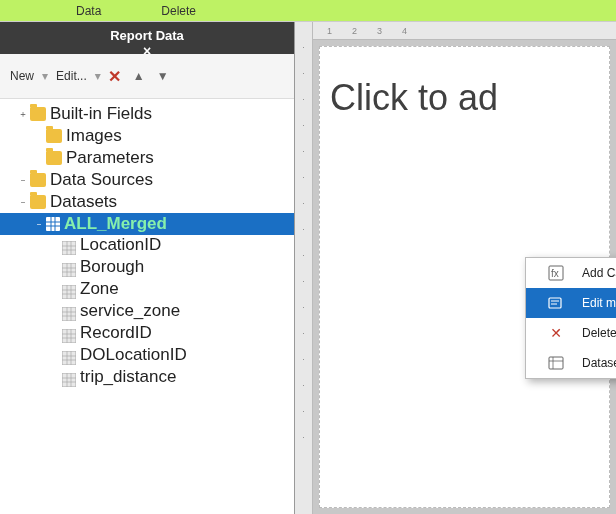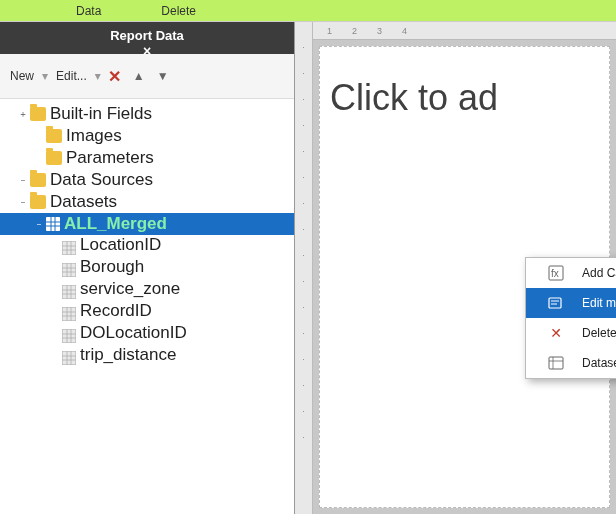--- a/index.html
+++ b/index.html
@@ -363,20 +363,31 @@
         <svg class="grid-svg" viewBox="0 0 14 14" fill="none" xmlns="http://www.w3.org/2000/svg">
           <rect x="0" y="0" width="14" height="14" fill="#e8e8e8" stroke="#aaa" stroke-width="1" rx="1"></rect>
           <line x1="0" y1="5" x2="14" y2="5" stroke="#aaa" stroke-width="0.7"></line>
           <line x1="0" y1="9" x2="14" y2="9" stroke="#aaa" stroke-width="0.7"></line>
           <line x1="5" y1="0" x2="5" y2="14" stroke="#aaa" stroke-width="0.7"></line>
           <line x1="9" y1="0" x2="9" y2="14" stroke="#aaa" stroke-width="0.7"></line>
         </svg>
         <span class="tree-label">Borough</span>
       </div>
 
+      <div class="tree-item indent-3">
+        <span class="expand-icon"></span>
+        <svg class="grid-svg" viewBox="0 0 14 14" fill="none" xmlns="http://www.w3.org/2000/svg">
+          <rect x="0" y="0" width="14" height="14" fill="#e8e8e8" stroke="#aaa" stroke-width="1" rx="1"></rect>
+          <line x1="0" y1="5" x2="14" y2="5" stroke="#aaa" stroke-width="0.7"></line>
+          <line x1="0" y1="9" x2="14" y2="9" stroke="#aaa" stroke-width="0.7"></line>
+          <line x1="5" y1="0" x2="5" y2="14" stroke="#aaa" stroke-width="0.7"></line>
+          <line x1="9" y1="0" x2="9" y2="14" stroke="#aaa" stroke-width="0.7"></line>
+        </svg>
+        <span class="tree-label">Zone</span>
+      </div>
 
       <div class="tree-item indent-3">
         <span class="expand-icon"></span>
         <svg class="grid-svg" viewBox="0 0 14 14" fill="none" xmlns="http://www.w3.org/2000/svg">
           <rect x="0" y="0" width="14" height="14" fill="#e8e8e8" stroke="#aaa" stroke-width="1" rx="1"></rect>
           <line x1="0" y1="5" x2="14" y2="5" stroke="#aaa" stroke-width="0.7"></line>
           <line x1="0" y1="9" x2="14" y2="9" stroke="#aaa" stroke-width="0.7"></line>
           <line x1="5" y1="0" x2="5" y2="14" stroke="#aaa" stroke-width="0.7"></line>
           <line x1="9" y1="0" x2="9" y2="14" stroke="#aaa" stroke-width="0.7"></line>
         </svg>

